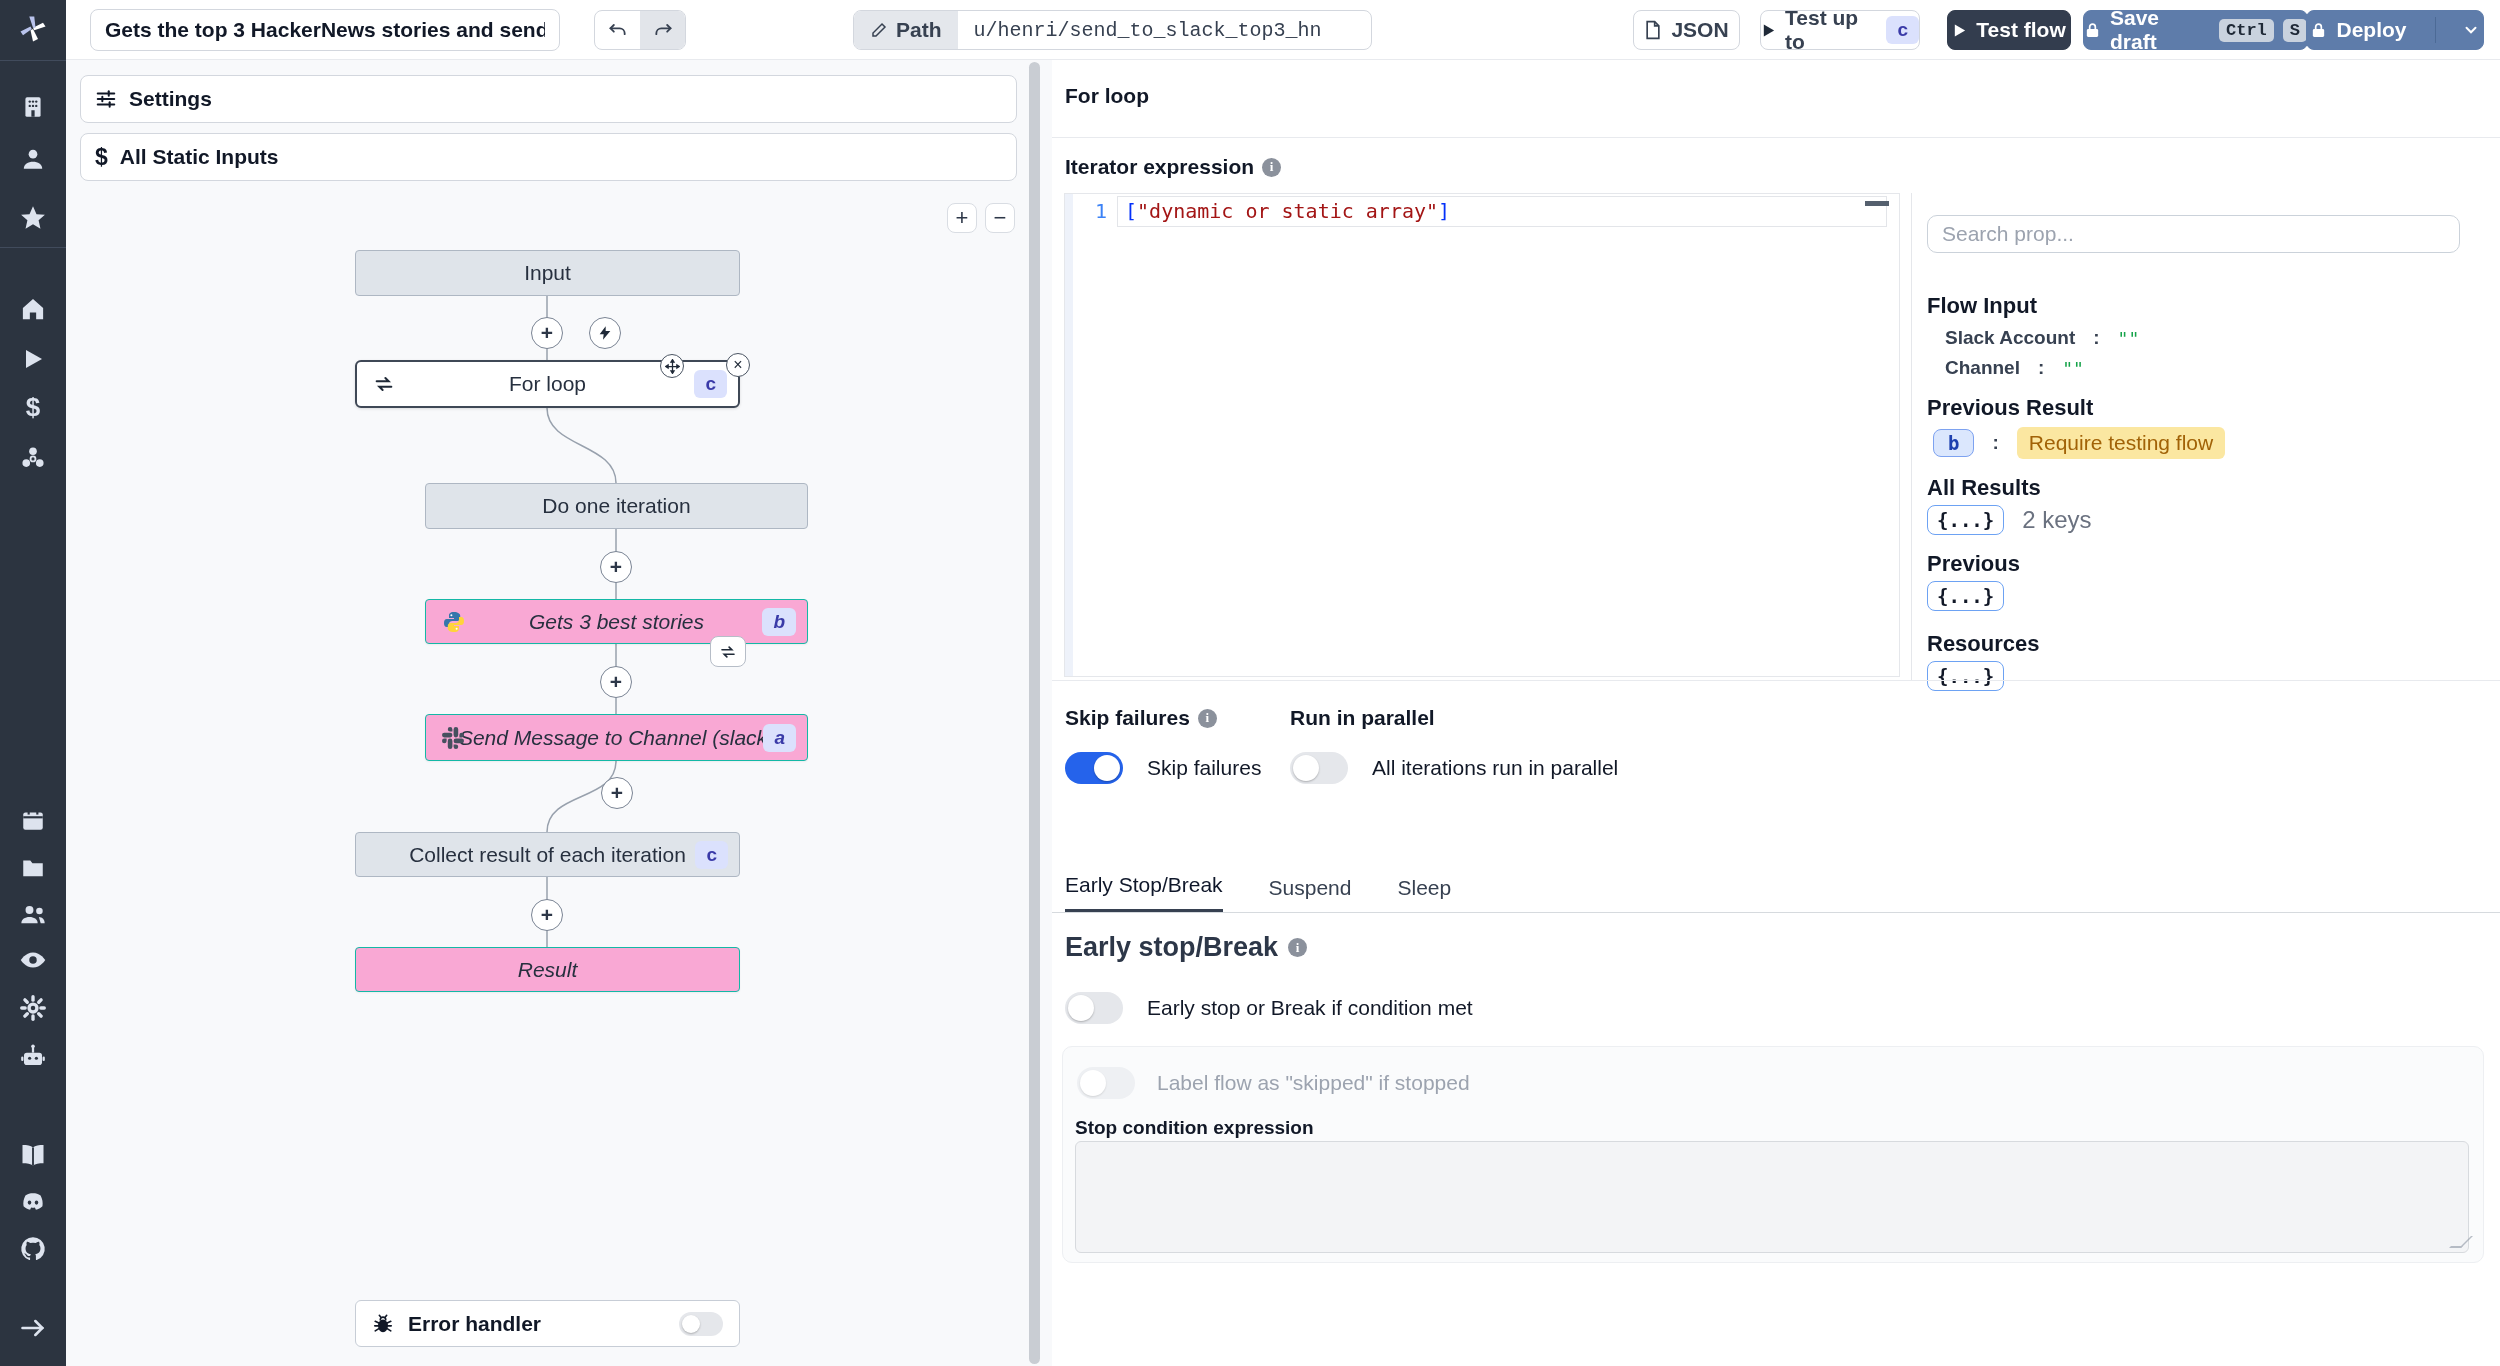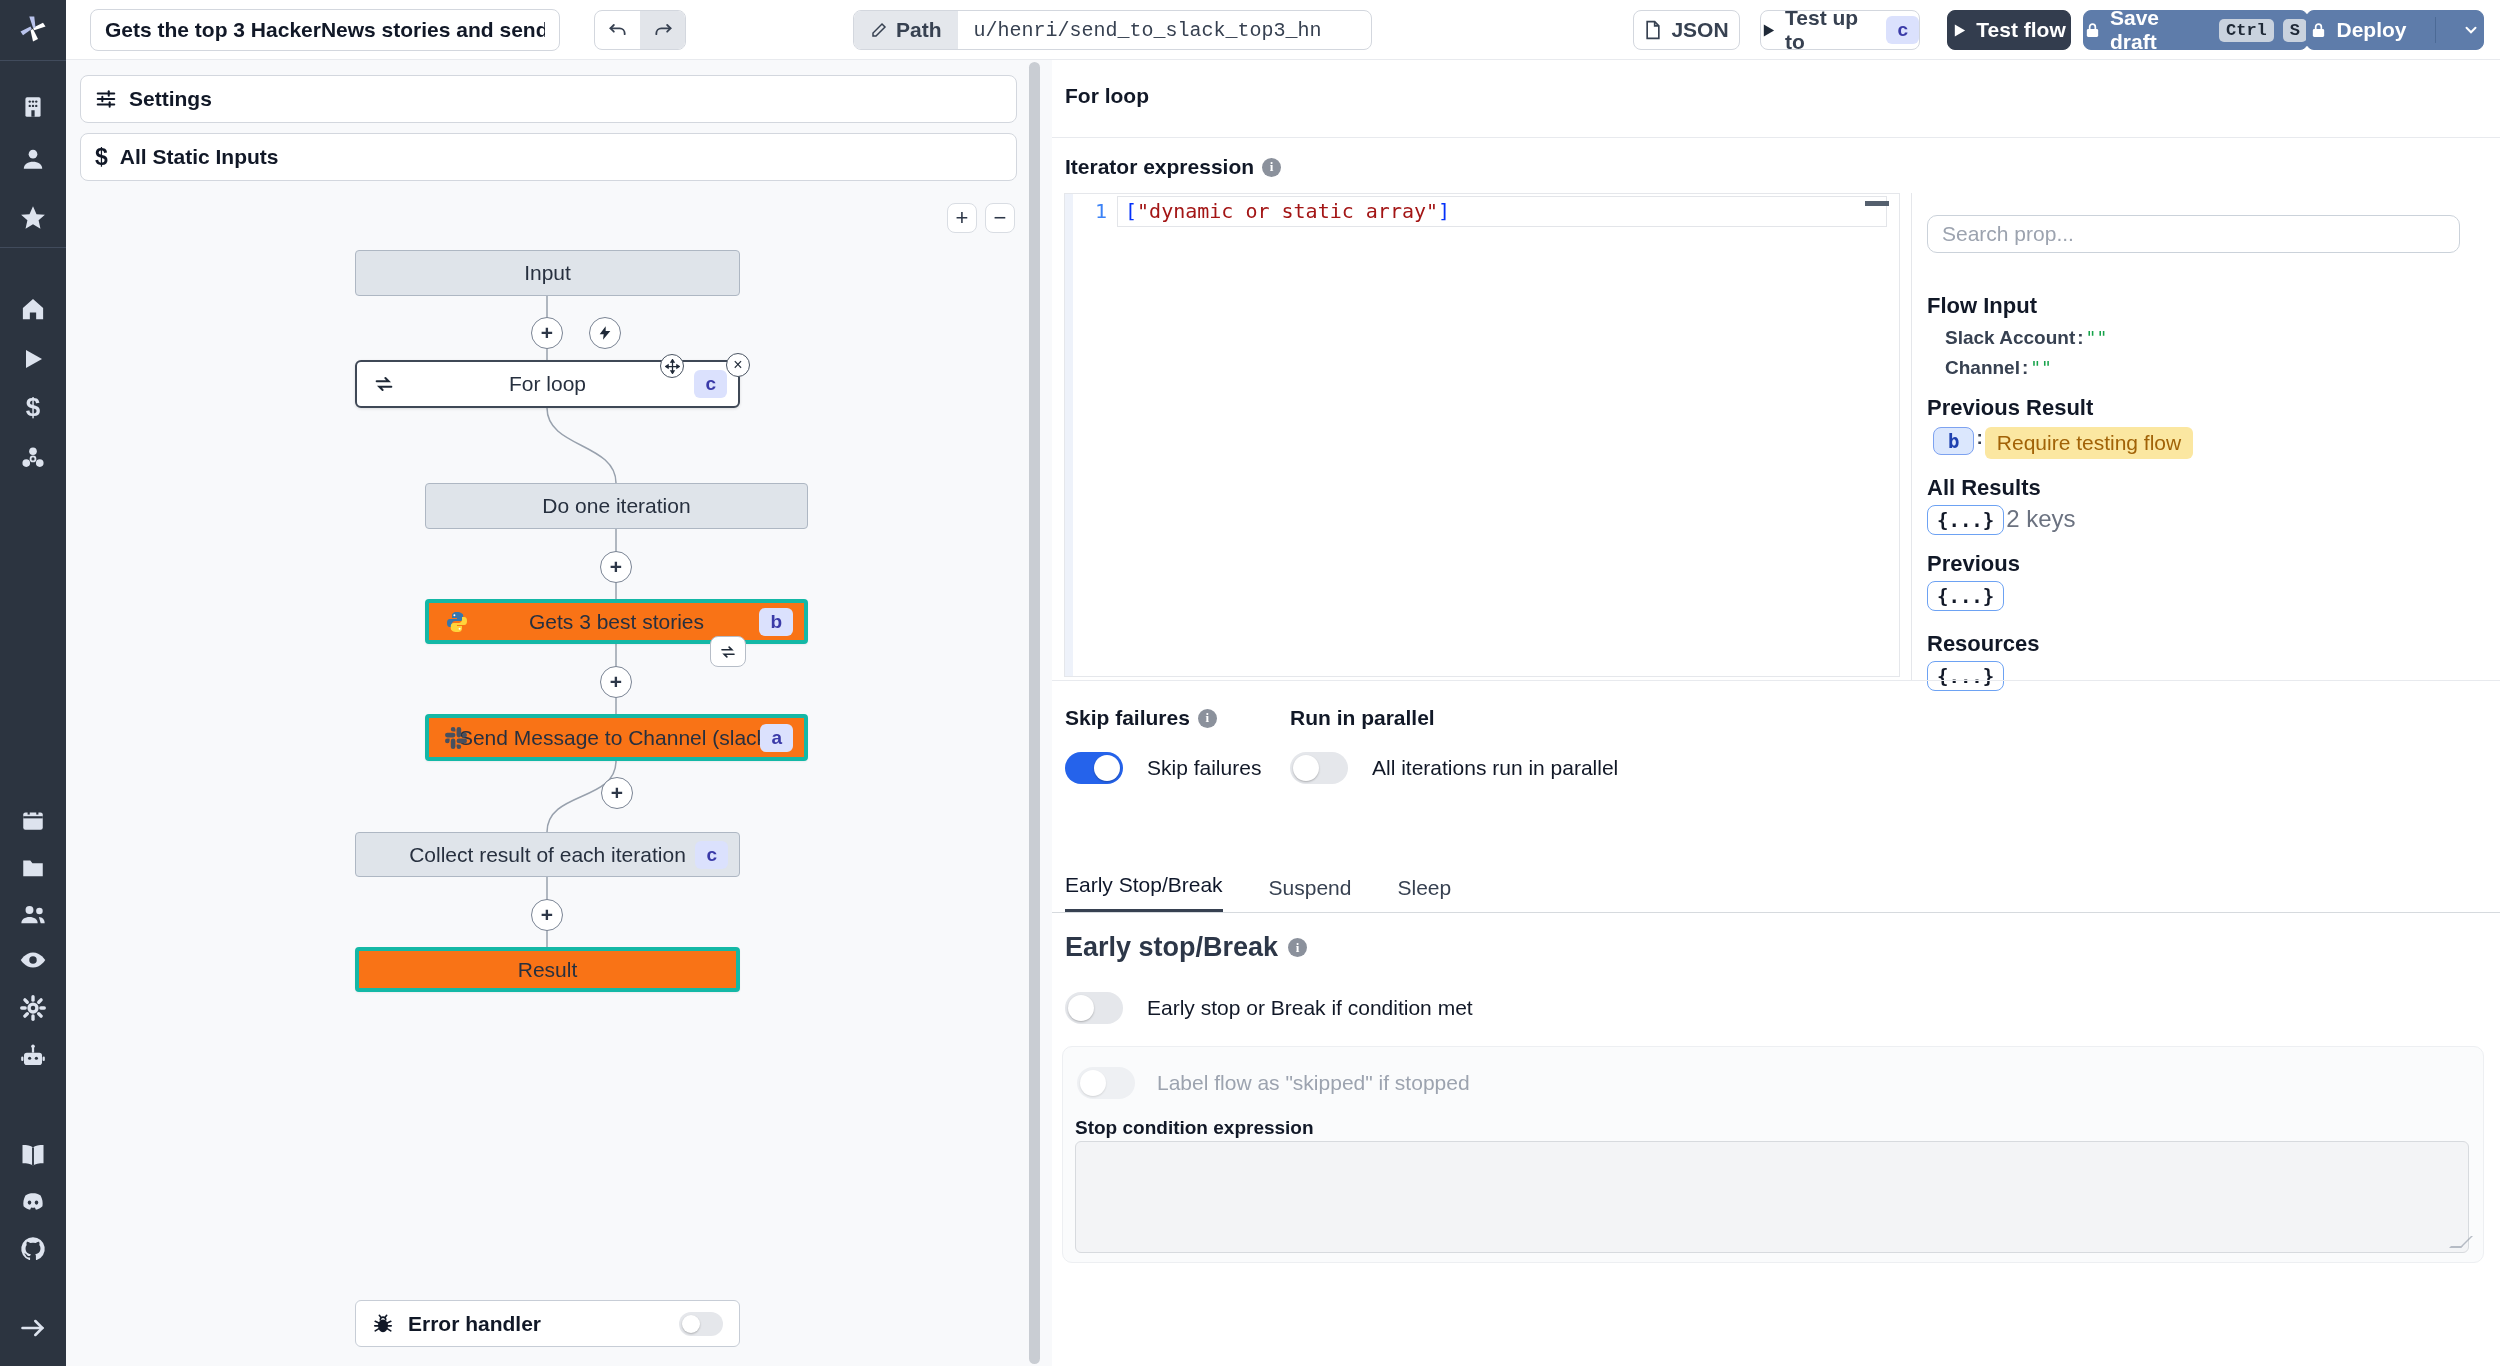--- a/index.html
+++ b/index.html
@@ -41,21 +41,21 @@
   
   .lpanel { position:absolute; left:66px; top:60px; width:986px; height:1306px; background:#f8f9fb; }
   .panel-btn { position:absolute; left:14px; width:937px; height:48px; background:#fff; border:1px solid #d3d7de;
                border-radius:8px; display:flex; align-items:center; gap:12px; padding:0 14px; font-weight:700; font-size:21px; color:#111827; cursor:pointer; }
   .canvas { position:absolute; left:0; top:130px; width:986px; height:1176px; }
   .zoombtn { position:absolute; width:30px; height:30px; background:#fff; border:1px solid #d9dde3; border-radius:8px;
              display:flex; align-items:center; justify-content:center; font-size:22px; color:#2d3748; cursor:pointer; }
   .node { position:absolute; display:flex; align-items:center; justify-content:center; font-size:21px; color:#27303f;
           border-radius:4px; cursor:pointer; }
   .node-gray { background:#dfe4ea; border:1px solid #aeb7c3; }
-  .node-white { background:#f97316; border:4px solid #14b8a6; box-shadow:0 1px 2px rgba(0,0,0,.05); }
+  .node-white { background:#f9a8d4; border:1px solid #14b8a6; box-shadow:0 1px 2px rgba(0,0,0,.05);font-style:italic; }
   .node-selected { background:#fff; border:2px solid #3f4856; border-radius:6px; box-shadow:0 1px 3px rgba(0,0,0,.12); }
   .node .nicon-l { position:absolute; left:16px; display:flex; align-items:center; }
   .node .nbadge { position:absolute; right:11px; }
   .pluscirc { position:absolute; width:32px; height:32px; border-radius:50%; background:#fff; border:1.5px solid #7a8494;
               display:flex; align-items:center; justify-content:center; font-size:21px; font-weight:700; color:#2d3748; cursor:pointer; }
   .minicirc { position:absolute; width:24px; height:24px; border-radius:50%; background:#fff; border:1.5px solid #4b5563;
               display:flex; align-items:center; justify-content:center; color:#1f2937; cursor:pointer; z-index:5; }
   .loopchip { position:absolute; width:36px; height:31px; background:#fff; border:1px solid #b6bdc7; border-radius:8px;
               display:flex; align-items:center; justify-content:center; font-size:18px; color:#2d3748; cursor:pointer; z-index:4; }
   .vscroll { position:absolute; left:963px; top:2px; width:11px; height:1302px; background:#c9cdd3; border-radius:6px; }
@@ -93,21 +93,21 @@
   .editor .codeline { position:absolute; left:60px; top:5px; font-family:"DejaVu Sans Mono",monospace; font-size:20px; white-space:pre; }
   .tok-br { color:#0431fa; } .tok-str { color:#a31515; }
   .editor .minimap { position:absolute; right:10px; top:7px; width:24px; height:5px; background:#55606e; }
 
   
   .propdiv { left:859px; top:133px; width:1px; height:487px; background:#e5e7eb; }
   .props { left:875px; top:135px; width:545px; }
   .search-input { position:absolute; left:0; top:20px; width:533px; height:38px; border:1px solid #cbd2da;
                   border-radius:10px; padding:0 14px; font-size:21px; font-family:"Liberation Sans",sans-serif; color:#111827; }
   .ptitle { position:absolute; left:0; font-weight:700; font-size:22px; color:#111827; }
-  .prow { position:absolute; left:18px; font-size:19px; font-weight:700; color:#374151; display:flex; align-items:flex-start; gap:2px; }
+  .prow { position:absolute; left:18px; font-size:19px; font-weight:700; color:#374151; display:flex; align-items:center; gap:18px; }
   .gval { color:#16a34a; font-family:"DejaVu Sans Mono",monospace; font-weight:400; font-size:18px; }
   .bchip { background:#dbe7fd; border:1px solid #7da2f0; color:#1e40af; font-weight:700; font-size:19px;
            border-radius:8px; padding:2px 14px; font-family:"DejaVu Sans Mono",monospace; cursor:pointer; }
   .warnchip { background:#fbe7a1; color:#a16207; font-size:21px; font-weight:400; border-radius:6px; padding:4px 12px; }
   .objchip { background:#fff; border:1px solid #6da2f3; color:#111827; font-family:"DejaVu Sans Mono",monospace;
              font-size:19px; border-radius:8px; padding:3px 9px; cursor:pointer; }
   .keys { color:#6b7280; font-size:24px; font-weight:400; }
 
   
   .togrow { position:absolute; display:flex; align-items:center; gap:24px; font-size:21px; color:#111827; }

